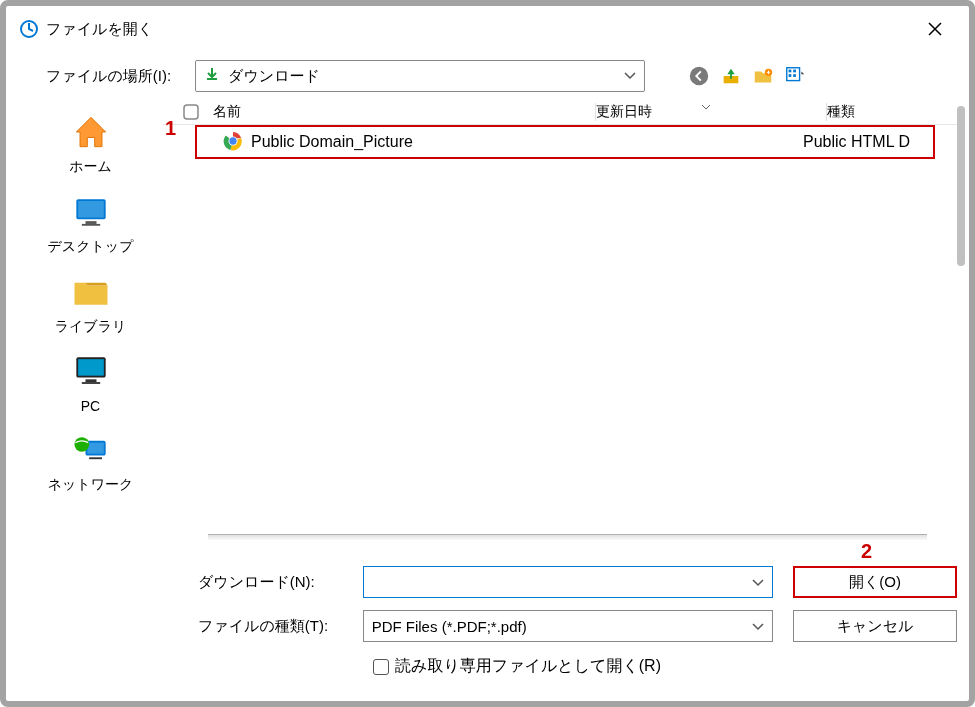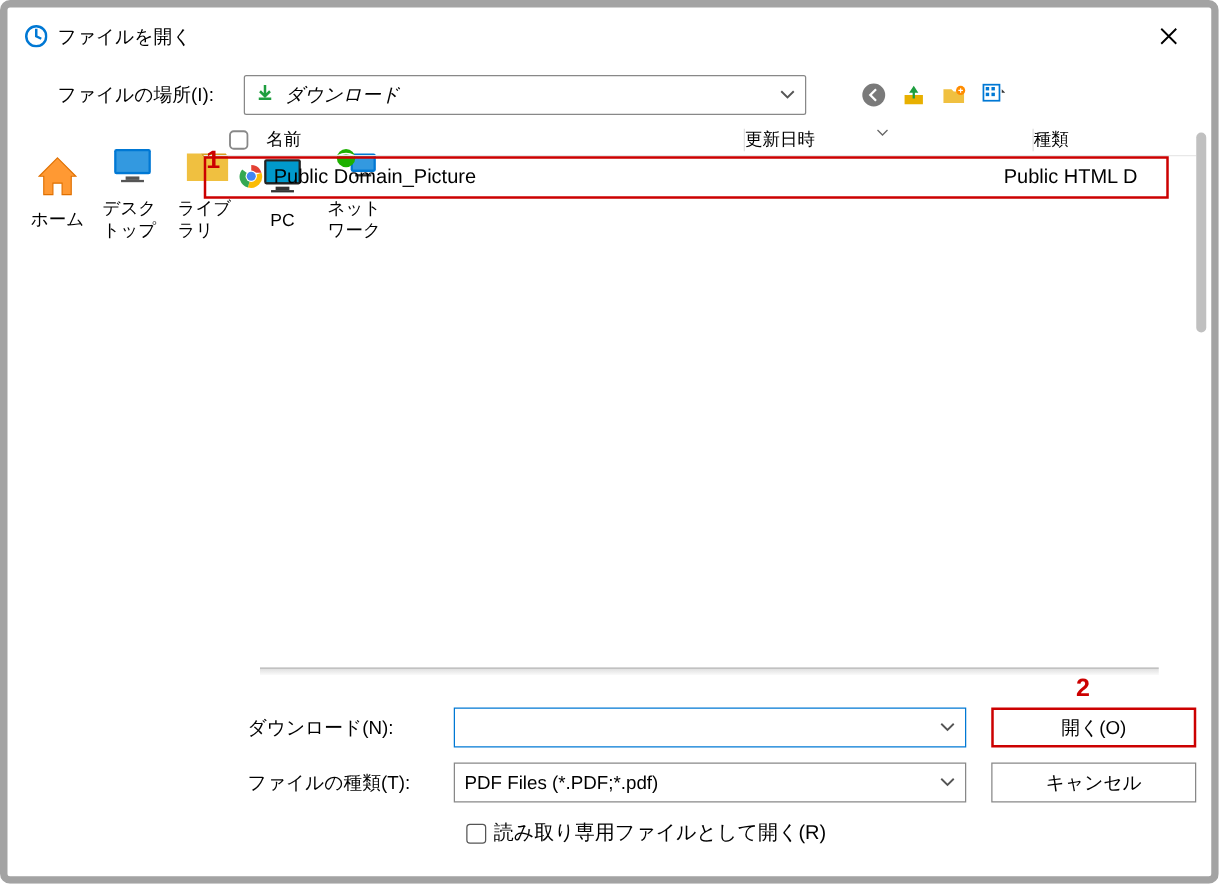--- a/index.html
+++ b/index.html
@@ -6,39 +6,39 @@
     body { background: #fff; }
     .dialog { width: 975px; height: 707px; border: 6px solid #a3a3a3; border-radius: 8px; background: #fff; position: relative; overflow: hidden; }
     .titlebar { display: flex; align-items: center; padding: 8px 14px; gap: 8px; }
     .titlebar-icon { width: 18px; height: 18px; }
     .titlebar-title { font-size: 15px; }
     .close-btn { margin-left: auto; width: 40px; height: 30px; display: flex; align-items: center; justify-content: center; cursor: pointer; font-size: 20px; }
     .toolbar-row { display: flex; align-items: center; padding: 8px 24px 8px 40px; gap: 24px; }
     .location-label { font-size: 15px; }
     .location-combo { flex: 1; max-width: 450px; display: flex; align-items: center; border: 1px solid #888; border-radius: 2px; padding: 4px 8px; height: 32px; gap: 8px; }
     .down-arrow { color: #1e9e3f; font-weight: bold; }
-    .location-text { font-size: 15px; flex: 1; font-style: italic; }
+    .location-text { font-size: 15px; flex: 1; }
     .combo-chevron { color: #555; font-size: 12px; }
     .nav-icons { display: flex; gap: 8px; margin-left: 18px; }
     .nav-icon { width: 24px; height: 24px; display: flex; align-items: center; justify-content: center; cursor: pointer; }
     .content-row { display: flex; padding: 0 12px 0 12px; }
-    .sidebar { width: 145px; display: flex; flex-direction: row; align-items: center; gap: 4px; padding-top: 4px; }
+    .sidebar { width: 145px; display: flex; flex-direction: column; gap: 4px; padding-top: 4px; }
     .sidebar-item { display: flex; flex-direction: column; align-items: center; cursor: pointer; padding: 4px; gap: 2px; }
     .sidebar-icon { width: 48px; height: 48px; display: flex; align-items: center; justify-content: center; }
     .sidebar-label { font-size: 14px; }
     .file-area { flex: 1; display: flex; flex-direction: column; position: relative; }
     .column-headers { display: flex; align-items: center; padding: 3px 0 3px 20px; border-bottom: 1px solid #e8e8e8; position: relative; }
     .col-check { width: 28px; display: flex; align-items: center; }
     .col-name { flex: 1; font-size: 14px; padding-left: 2px; }
     .col-date { width: 230px; font-size: 14px; position: relative; }
     .col-type { width: 130px; font-size: 14px; }
     .sort-caret { position: absolute; left: 105px; top: -2px; font-size: 10px; color: #666; }
     .file-list { flex: 1; position: relative; }
     .file-row { display: flex; align-items: center; padding: 4px 0 4px 20px; }
-    .file-row-outline { border: 2px solid #cc0000; margin: 0 22px 0 0; }
+    .file-row-outline { border: 2px solid #cc0000; margin: 0 22px 0 32px; }
     .file-icon { width: 22px; height: 22px; margin-left: 6px; margin-right: 6px; }
     .file-name { flex: 1; }
     .file-date { width: 230px; }
     .file-type { width: 130px; }
     .annotation { position: absolute; color: #cc0000; font-weight: bold; font-size: 20px; }
     .anno-1 { top: -8px; left: 2px; }
     .anno-2 { top: -20px; right: 85px; }
     .bottom-bar { position: absolute; bottom: 24px; left: 0; right: 0; padding: 0 12px; }
     .bottom-hr { height: 6px; background: linear-gradient(#e0e0e0, #fafafa); margin-left: 190px; margin-right: 30px; margin-bottom: 20px; border-top: 1px solid #b0b0b0; }
     .form-row { display: flex; align-items: center; gap: 20px; padding: 6px 0 6px 180px; position: relative; }

